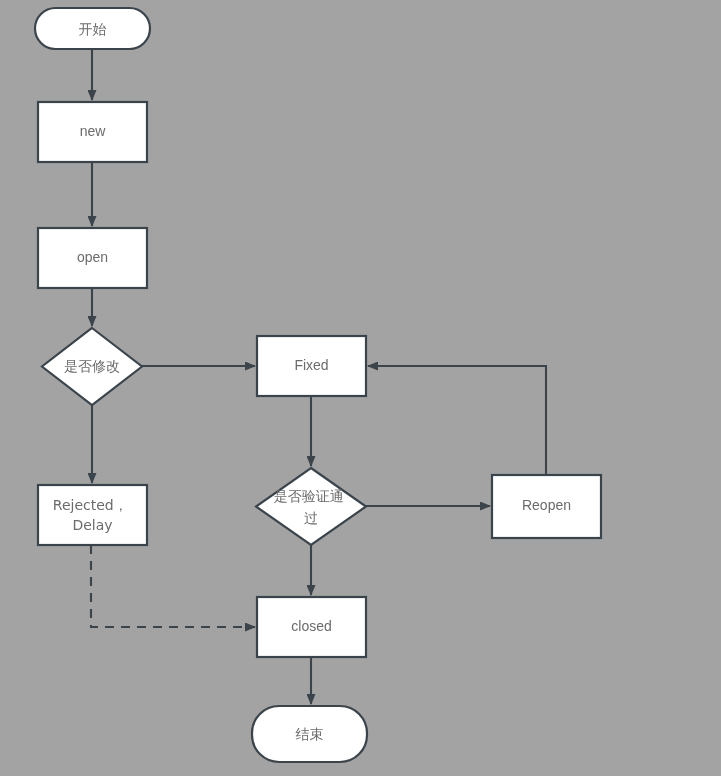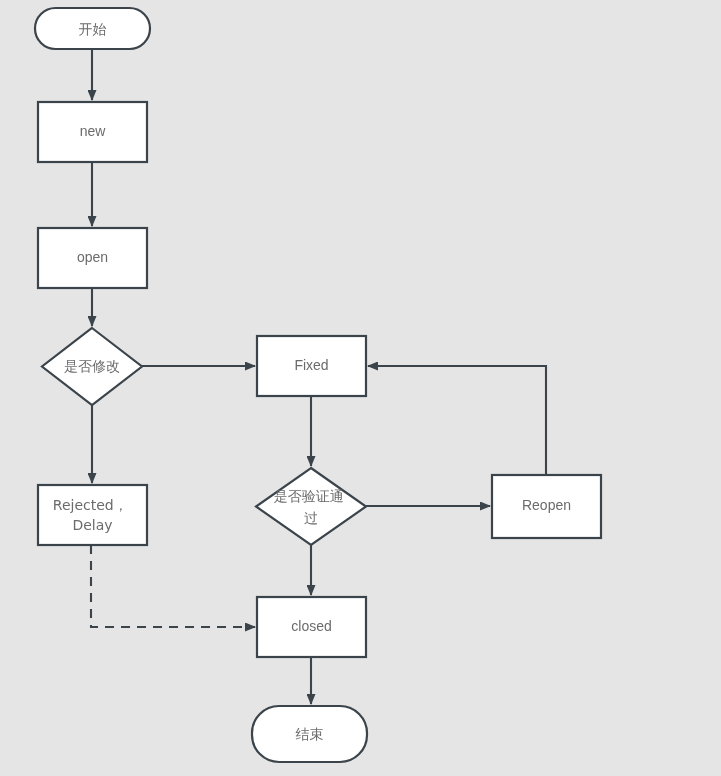--- a/index.html
+++ b/index.html
@@ -7,21 +7,21 @@
     padding: 0;
     background: #ffffff;
   }
   body {
     font-family: "Liberation Sans", "DejaVu Sans", sans-serif;
   }
   #canvas {
     position: relative;
     width: 721px;
     height: 776px;
-    background: #e5e5e5;
+    background: #a3a3a3;
     overflow: hidden;
   }
   #flow-svg {
     position: absolute;
     top: 0;
     left: 0;
     width: 721px;
     height: 776px;
   }
   .node-shape {

